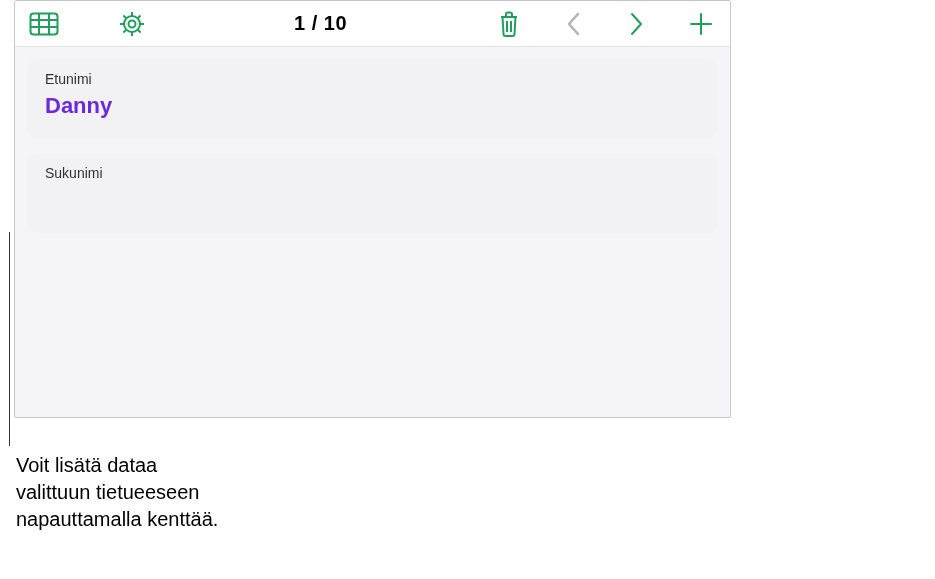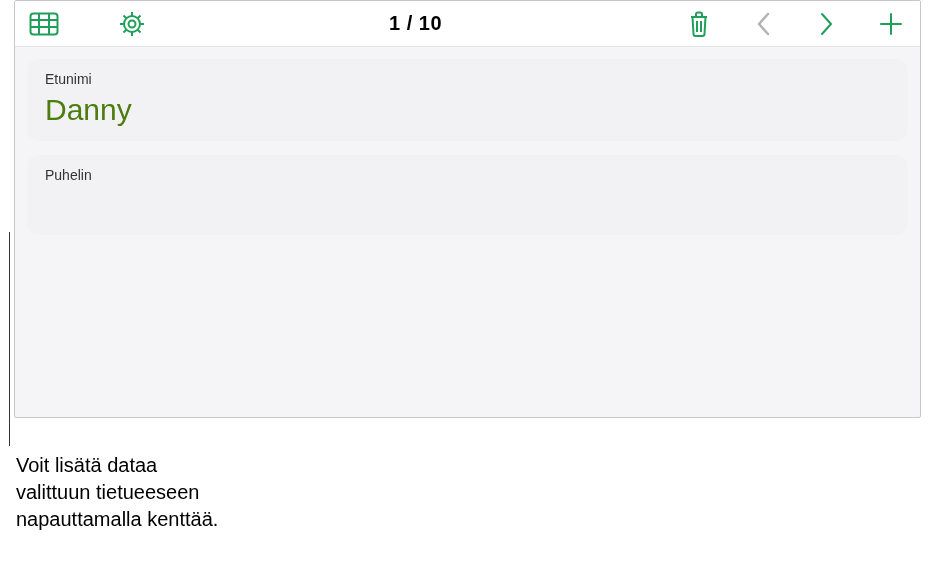--- a/index.html
+++ b/index.html
@@ -11,21 +11,21 @@
       font-family: -apple-system, BlinkMacSystemFont, "Segoe UI", Helvetica, Arial, sans-serif;
       background: #ffffff;
       width: 935px;
       height: 579px;
       position: relative;
     }
     .app-frame {
       position: absolute;
       left: 14px;
       top: 0;
-      width: 907px;
+      width: 717px;
       height: 418px;
       border: 1px solid #c7c7c7;
       background: #f5f5f7;
       border-radius: 2px;
     }
     .toolbar {
       display: flex;
       align-items: center;
       height: 46px;
       padding: 0 6px;
@@ -75,23 +75,23 @@
       border: 3px solid #1fa05a;
       background: #f5f7f5;
     }
     .field-label {
       font-size: 14px;
       color: #333333;
       margin-bottom: 6px;
       font-weight: 400;
     }
     .field-value {
-      font-size: 30px;
-      color: #4d7c0f;
-      font-weight: 400;
+      font-size: 22px;
+      color: #6d28d9;
+      font-weight: 700;
       min-height: 30px;
     }
     .cursor-line {
       display: inline-block;
       width: 2px;
       height: 28px;
       background: #1fa05a;
       vertical-align: middle;
     }
     .callout-line {
@@ -206,21 +206,21 @@
 
   <div class="content-area">
 
     <div class="field-card">
       <div class="field-label">Etunimi</div>
       <div class="field-value">Danny</div>
     </div>
 
 
     <div class="field-card">
-      <div class="field-label">Puhelin</div>
+      <div class="field-label">Sukunimi</div>
       <div class="field-value"></div>
     </div>
 
   </div>
 </div>
 
 <div class="callout-line"></div>
 
 <div class="callout-text">
   <div>Voit lisätä dataa</div>

